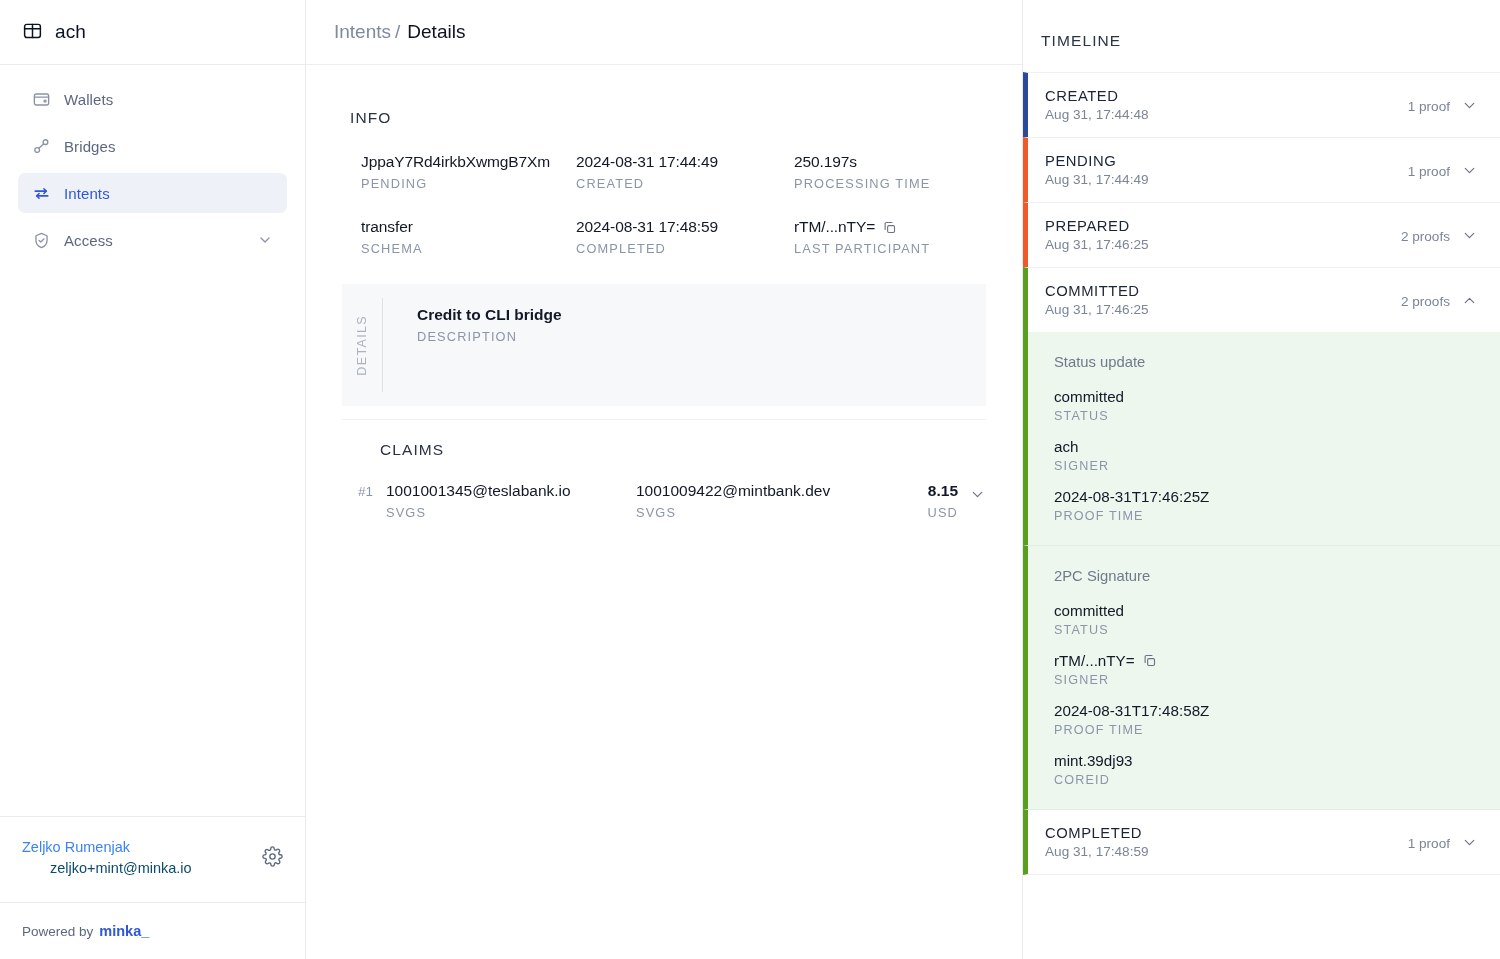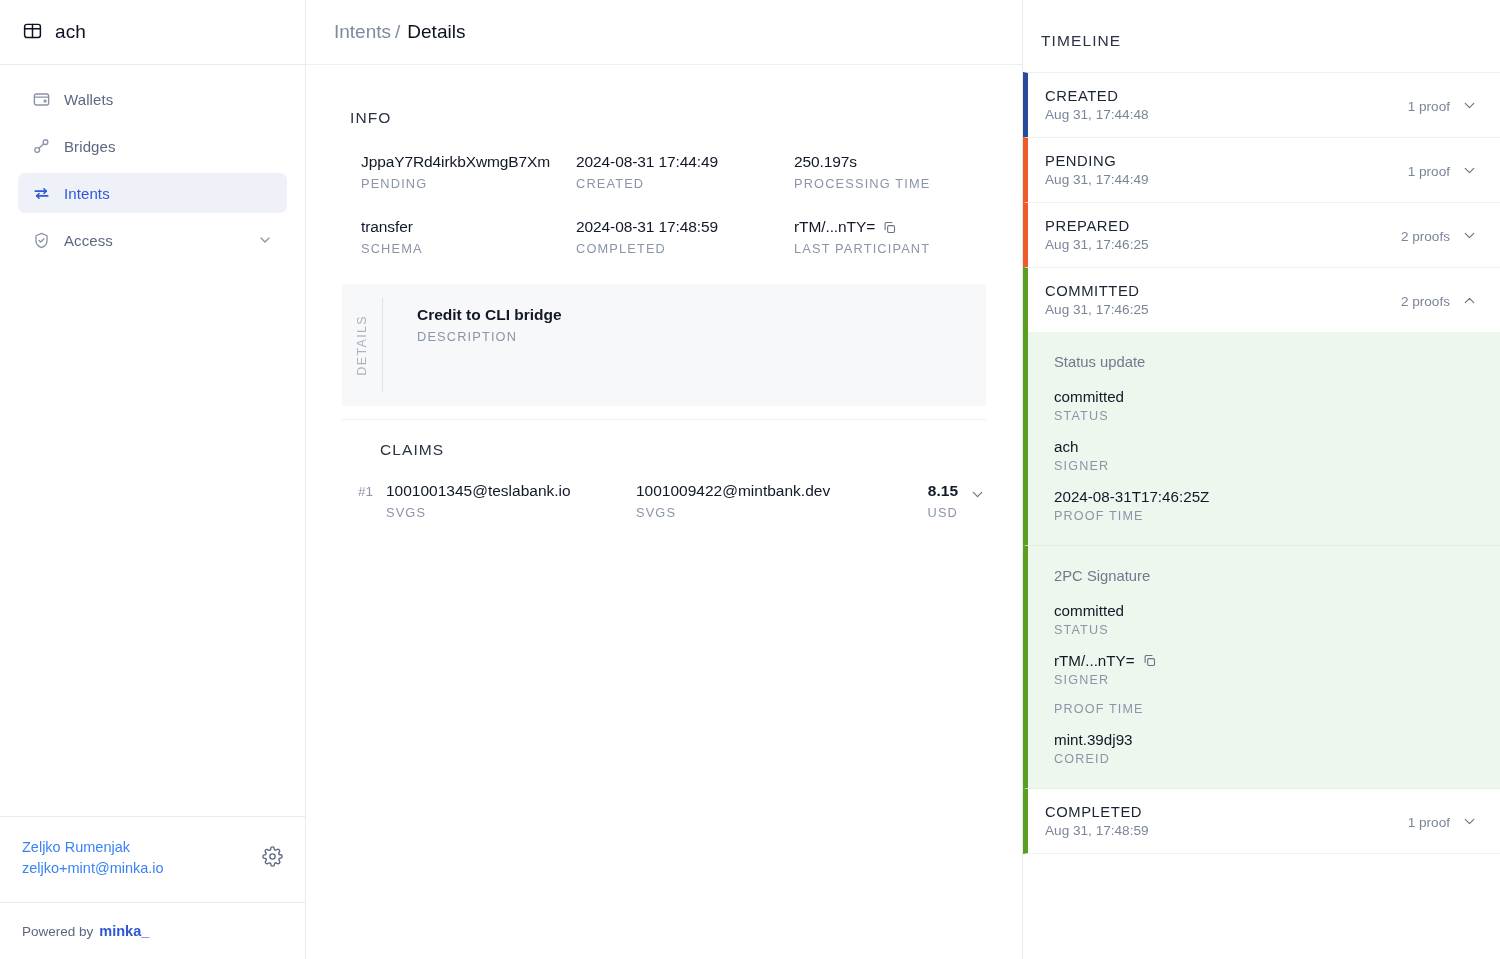--- a/index.html
+++ b/index.html
@@ -41,21 +41,21 @@
   .nav-item.active .nav-label { color: #2f57d8; }
   .nav-item.active .ico { color: #2f57d8; }
   .nav-item .chev { margin-left: auto; color: #8a93a6; display: flex; }
 
   .sidebar-user {
     border-top: 1px solid #e8eaee;
     padding: 20px 22px 22px 22px;
     display: flex; align-items: center; justify-content: space-between;
   }
   .user-name { font-size: 14.5px; color: #3b82f6; line-height: 1.5; }
-  .user-email { font-size: 14.5px; color: #3b82f6; line-height: 1.5; }
+  .user-email { font-size: 14.5px; color: #0c4a6e; line-height: 1.5; margin-left: 28px; }
   .gear { color: #5c6880; cursor: pointer; }
 
   .sidebar-powered {
     border-top: 1px solid #e8eaee;
     padding: 20px 22px;
     display: flex; align-items: center; gap: 6px;
   }
   .powered-text { font-size: 13.5px; color: #5c6880; }
   .powered-brand { font-size: 14.5px; font-weight: 700; color: #2f57d8; }
 
@@ -438,20 +438,21 @@
           <span class="copy-ico">
             <svg width="15" height="15" viewBox="0 0 24 24" fill="none" stroke="currentColor" stroke-width="1.8" stroke-linecap="round" stroke-linejoin="round">
               <rect x="9" y="9" width="11" height="11" rx="2"></rect>
                 <path d="M5 15V6a2 2 0 0 1 2-2h9"></path>
             </svg>
           </span>
         </div>
         <div class="pf-lab">SIGNER</div>
       </div>
       <div class="pf">
+        <div class="pf-val">2024-08-31T17:48:58Z</div>
         <div class="pf-lab">PROOF TIME</div>
       </div>
       <div class="pf">
         <div class="pf-val">mint.39dj93</div>
         <div class="pf-lab">COREID</div>
       </div>
     </div>
 
     <div class="tl-row tl-bottom-border" style="border-left-color:#5a9e1f; border-top:none;">
       <div class="tl-main">

